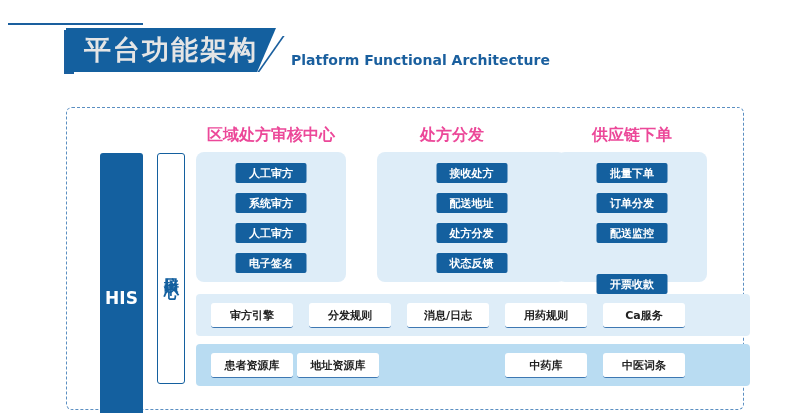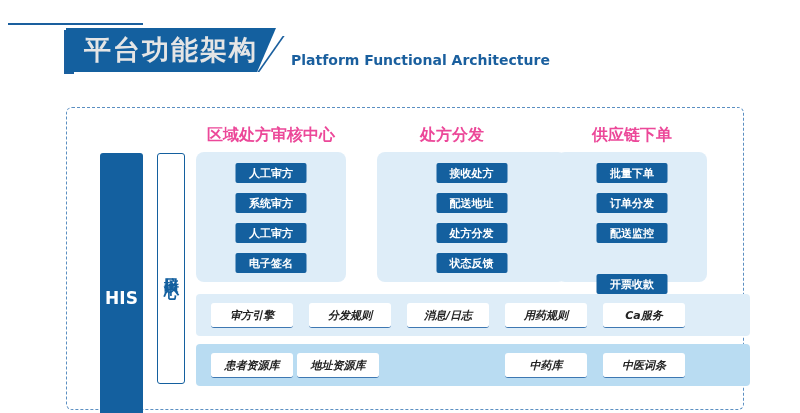--- a/index.html
+++ b/index.html
@@ -8,21 +8,21 @@
     .title-box { position: absolute; left: 66px; top: 28px; width: 210px; height: 44px; background: #14609f; color: #e5e5e5; font-size: 27px; font-weight: bold; letter-spacing: 2px; display: flex; align-items: center; justify-content: center; clip-path: polygon(0 0, 100% 0, 91% 100%, 0 100%); }
     .title-bracket { position: absolute; left: 64px; top: 30px; width: 8px; height: 42px; border-left: 2px solid #1a5f9e; border-bottom: 2px solid #1a5f9e; }
     .slash { position: absolute; left: 270px; top: 36px; width: 2px; height: 36px; background: #1a5f9e; transform: skewX(-35deg); }
     .subtitle { position: absolute; left: 291px; top: 52px; font-size: 14px; color: #1a5f9e; font-weight: bold; }
     .frame { position: absolute; left: 66px; top: 107px; width: 678px; height: 303px; border: 1.5px dashed #5b8fc2; border-radius: 6px; box-sizing: border-box; }
     .his { position: absolute; left: 100px; top: 153px; width: 43px; height: 289px; background: #14609f; border-radius: 3px; color: #fff; font-size: 17px; font-weight: bold; display: flex; align-items: center; justify-content: center; }
     .iface { position: absolute; left: 157px; top: 153px; width: 28px; height: 231px; border: 1.5px solid #14609f; border-radius: 3px; box-sizing: border-box; color: #14609f; font-size: 15px; font-weight: bold; display: flex; align-items: center; justify-content: center; writing-mode: vertical-rl; letter-spacing: 2px; }
     .col-title { position: absolute; top: 125px; font-size: 16px; font-weight: bold; color: #ec4899; text-align: center; width: 150px; }
     .col-panel { position: absolute; top: 152px; width: 150px; height: 130px; background: #deedf8; border-radius: 8px; }
     .col-btn { position: absolute; left: 50%; transform: translateX(-50%); width: 71px; height: 20px; background: #14609f; border-radius: 2px; color: #fff; font-size: 11px; font-weight: bold; display: flex; align-items: center; justify-content: center; }
-    .row-panel { position: absolute; left: 196px; width: 554px; height: 42px; border-radius: 4px; font-style: italic; }
+    .row-panel { position: absolute; left: 196px; width: 554px; height: 42px; border-radius: 4px; }
     .row-panel.r1 { top: 294px; background: #deedf8; }
     .row-panel.r2 { top: 344px; background: #b9dcf2; }
     .row-btn { position: absolute; top: 9px; width: 82px; height: 25px; background: #fff; border-radius: 3px; border-bottom: 1.5px solid #3e78b2; box-sizing: border-box; color: #222; font-size: 11px; font-weight: bold; display: flex; align-items: center; justify-content: center; }
   </style>
 </head>
 <body>
 
 <div class="header-line"></div>
 <div class="title-bracket"></div>
 <div class="title-box">平台功能架构</div>

